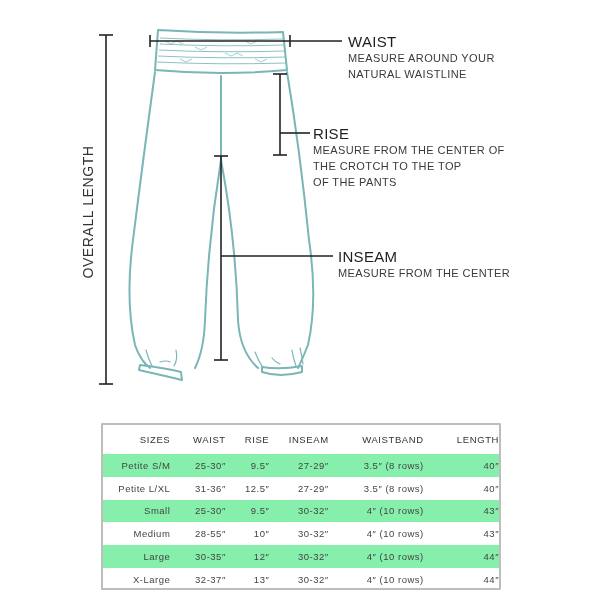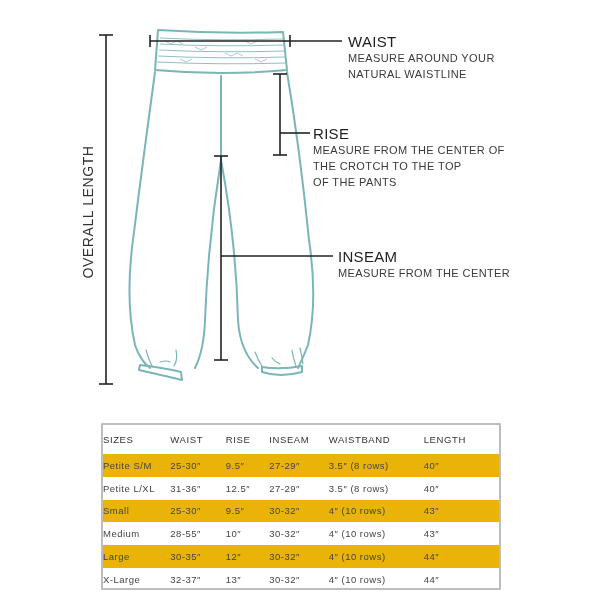--- a/index.html
+++ b/index.html
@@ -9,22 +9,22 @@
   .label { position:absolute; color:#1e1e1e; letter-spacing:0.3px; }
   .label .title { font-size:15px; line-height:17px; display:block; }
   .label .desc { font-size:11px; line-height:16px; display:block; color:#3a3a3a; letter-spacing:0.4px; }
   .vlabel { position:absolute; left:88px; top:212px; transform-origin:center; transform:translate(-50%,-50%) rotate(-90deg);
             font-size:14px; letter-spacing:0.6px; color:#333; white-space:nowrap; }
   #size-table-wrap { position:absolute; left:101px; top:423px; width:400px; height:167px;
                      border:2px solid #bdbdbd; border-radius:1px; background:#fff; box-sizing:border-box; }
   table { width:100%; border-collapse:collapse; font-size:9.5px; color:#444; letter-spacing:0.5px; }
   th { font-weight:normal; height:29px; font-size:9.5px; color:#333; letter-spacing:0.6px; }
   td { height:22.8px; text-align:center; }
-  tr.shaded td { background:#eab308;margin-top:23px; }
-  th, td { text-align:left; padding:0; }
+  tr.shaded td { background:#86efac;margin-top:23px; }
+  th, td { text-align:right; padding:0; }
 </style>
 </head>
 <body>
 
 <div id="diagram">
   <svg width="600" height="410" viewBox="0 0 600 410">
 
     <g fill="none" stroke="#7ab5b8" stroke-width="2" stroke-linecap="round" stroke-linejoin="round">
 
       <path d="M158 30 Q220 34 283 32 L287 70 Q222 76 155 70 Z"></path>

